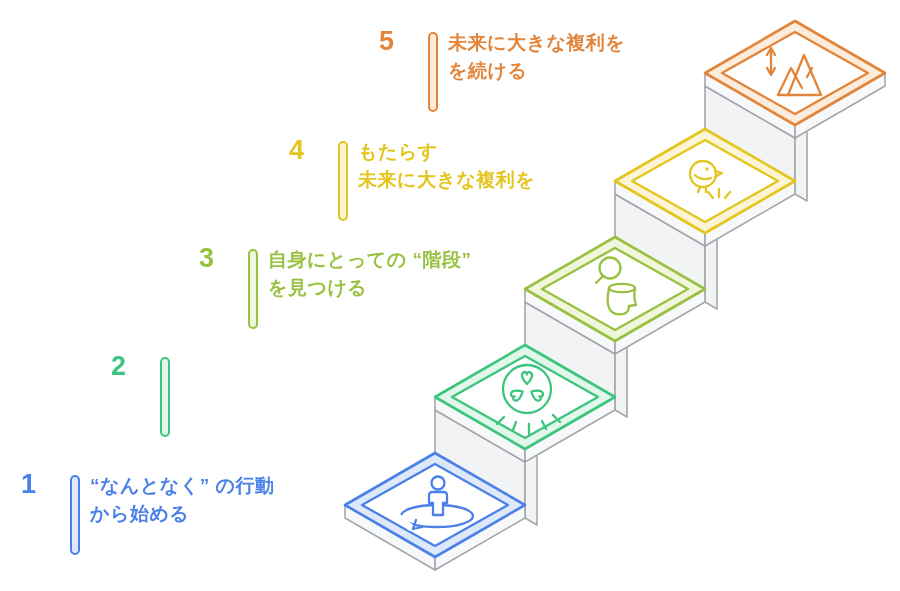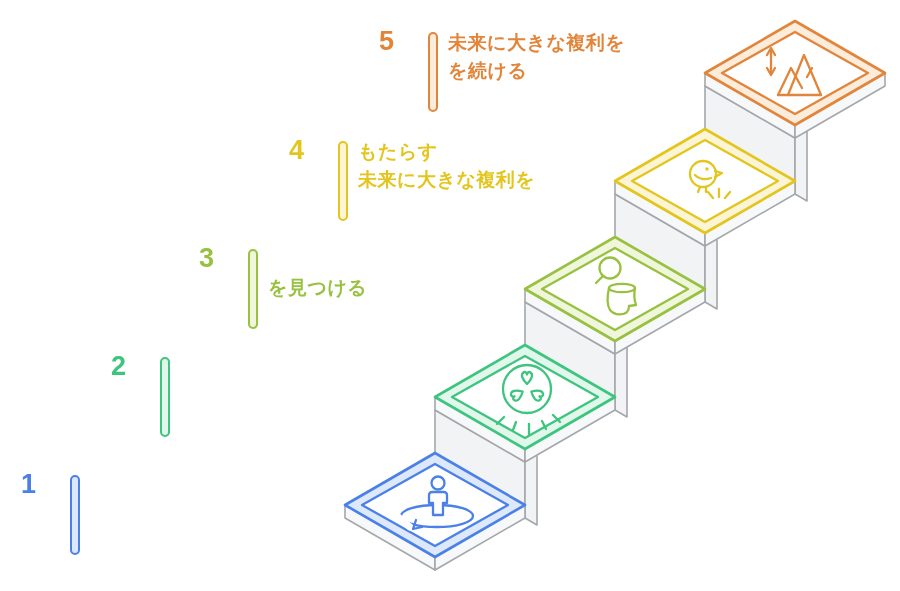--- a/index.html
+++ b/index.html
@@ -119,32 +119,36 @@
         <path class="wfill" d="M-6,-11 h12 a3,3 0 0 1 3,3 v8 h-4 v12 h-10 v-12 h-4 v-8 a3,3 0 0 1 3,-3 z"></path>
       </g>
     </g>
   </svg>
 
   <div>
 
     <div class="label-group lg-1" style="--c: #4a80e8; --t: #dde9fb;">
       <span class="num">1</span>
       <span class="bar"></span>
+      <span class="txt">
+        <span>“なんとなく” の行動</span><br>
+        <span>から始める</span>
+      </span>
     </div>
 
     <div class="label-group lg-2" style="--c: #3dc47e; --t: #e1f7eb;">
       <span class="num">2</span>
       <span class="bar"></span>
     </div>
 
     <div class="label-group lg-3" style="--c: #97c13e; --t: #eff6dc;">
       <span class="num">3</span>
       <span class="bar"></span>
       <span class="txt">
-        <br>
+        <span>自身にとっての “階段”</span><br>
         <span>を見つける</span>
       </span>
     </div>
 
     <div class="label-group lg-4" style="--c: #e4c51d; --t: #fbf5d6;">
       <span class="num">4</span>
       <span class="bar"></span>
       <span class="txt">
         <span>もたらす</span><br>
         <span>未来に大きな複利を</span>

